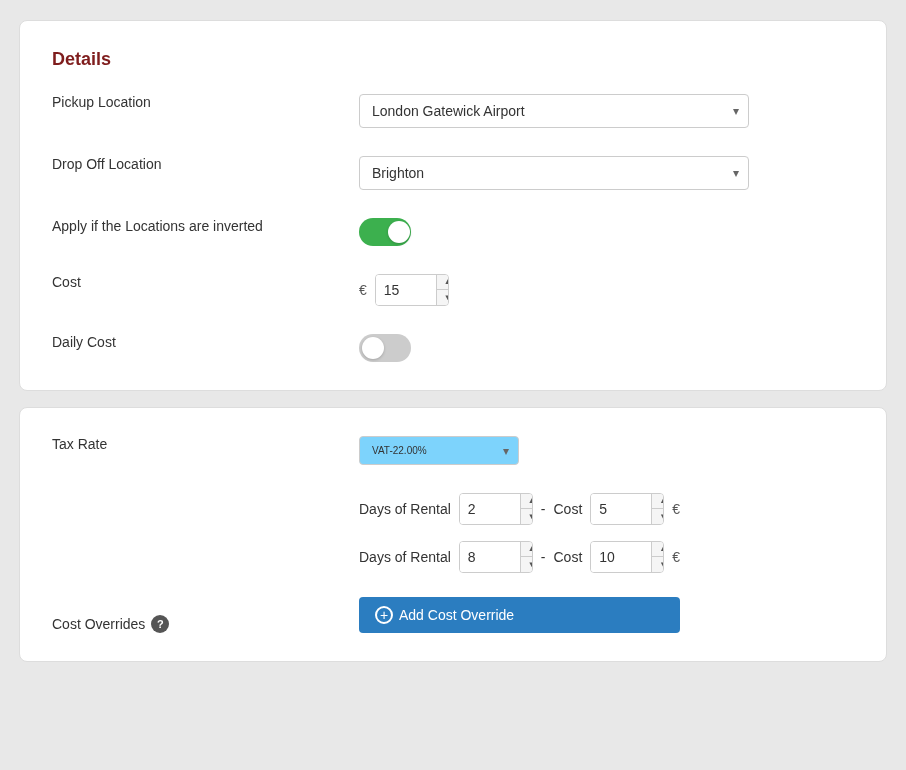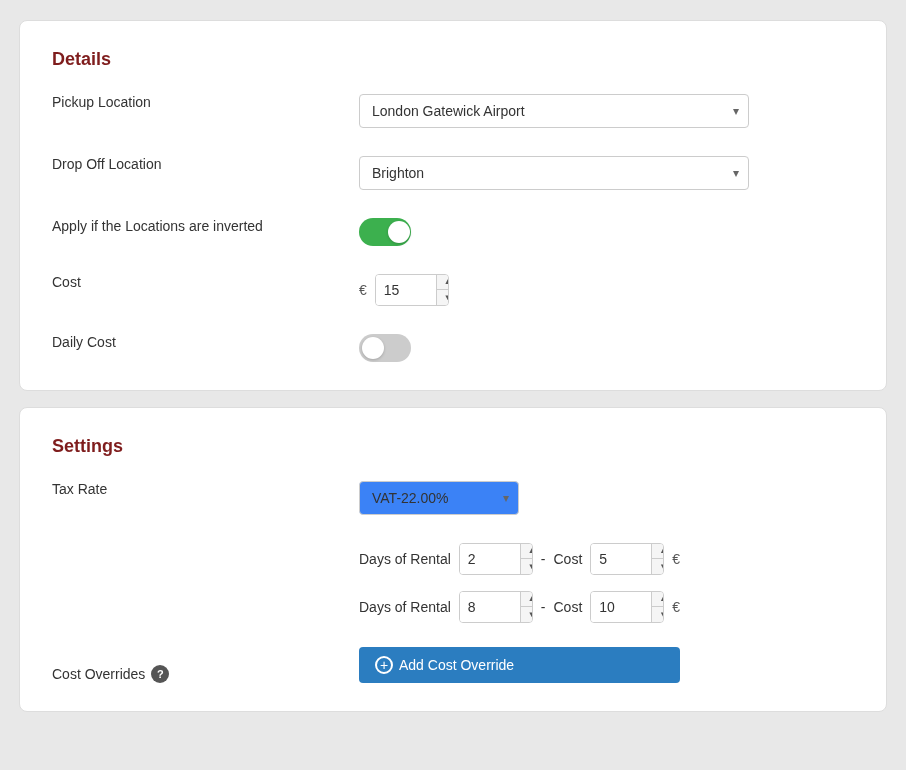--- a/index.html
+++ b/index.html
@@ -191,23 +191,23 @@
       width: 160px;
     }
 
     .tax-select {
       appearance: none;
       -webkit-appearance: none;
       width: 100%;
       padding: 8px 32px 8px 12px;
       border: 1px solid #ccc;
       border-radius: 4px;
-      font-size: 14px;
-      color: #333;
-      background: #3b82f6;
+      font-size: 10px;
+      color: #333;
+      background: #7dd3fc;
       cursor: pointer;
     }
 
     .cost-overrides-label {
       display: flex;
       align-items: center;
       gap: 6px;
     }
 
     .help-icon {
@@ -335,21 +335,20 @@
     <div class="field-control">
       <label class="toggle off">
         <input type="checkbox" style="">
         <span class="toggle-slider"></span>
       </label>
     </div>
   </div>
 </div>
 
 <div class="card">
-  <div class="card-title">Settings</div>
 
   <div class="field-row">
     <div class="field-label">Tax Rate</div>
     <div class="field-control">
       <div class="tax-select-wrapper">
         <select class="tax-select">
           <option>VAT-22.00%</option>
           <option>VAT-20.00%</option>
           <option>VAT-10.00%</option>
           <option>No Tax</option>

